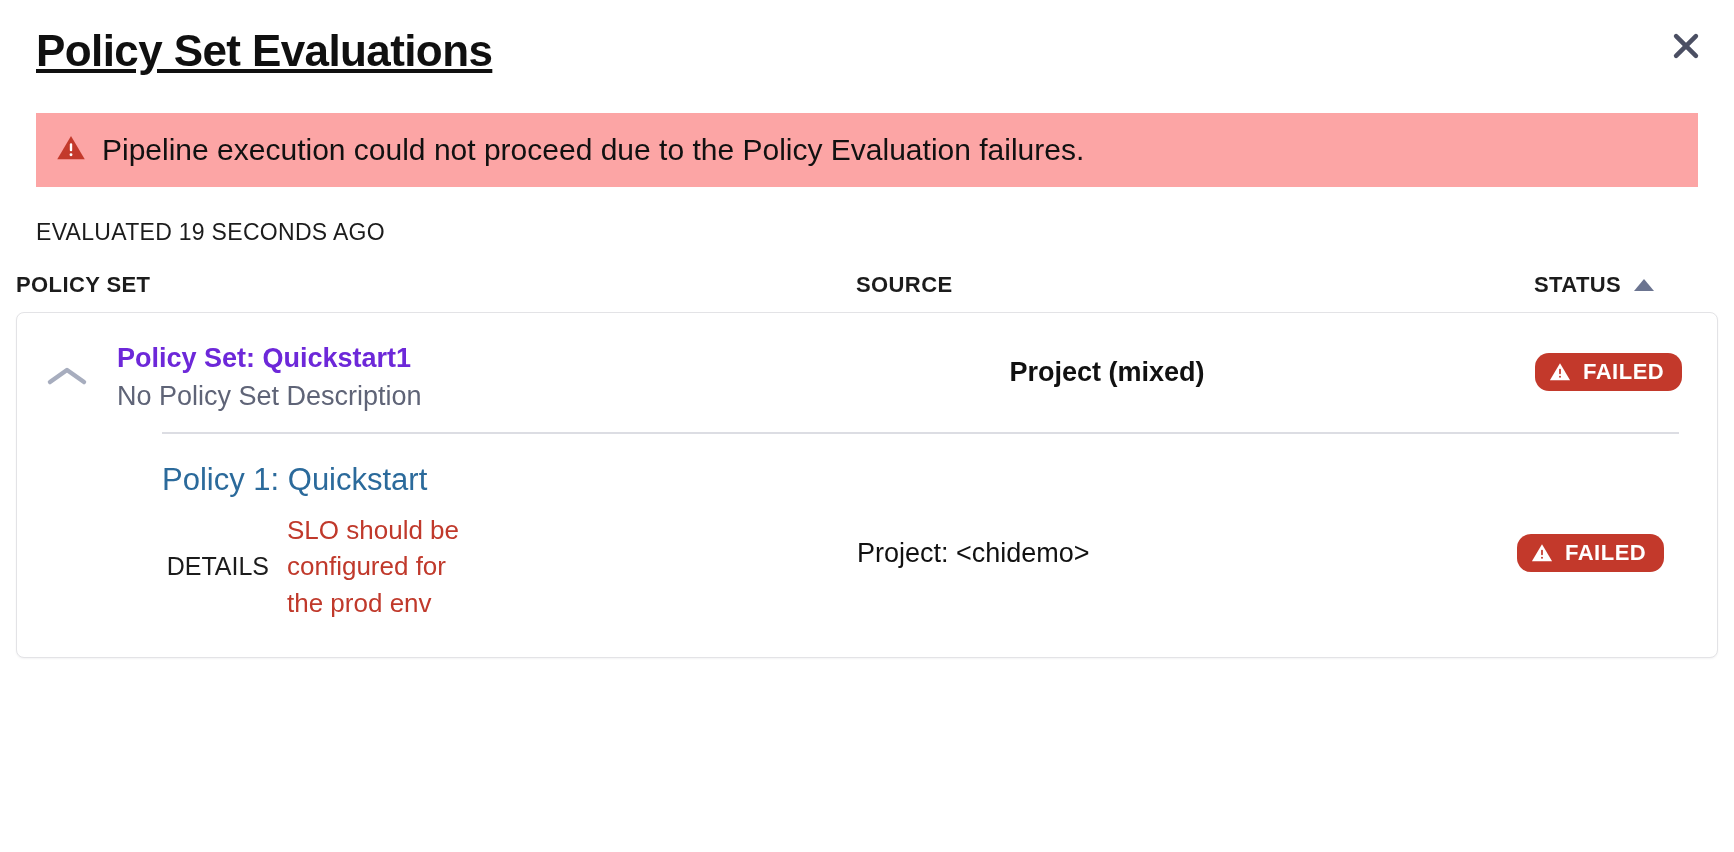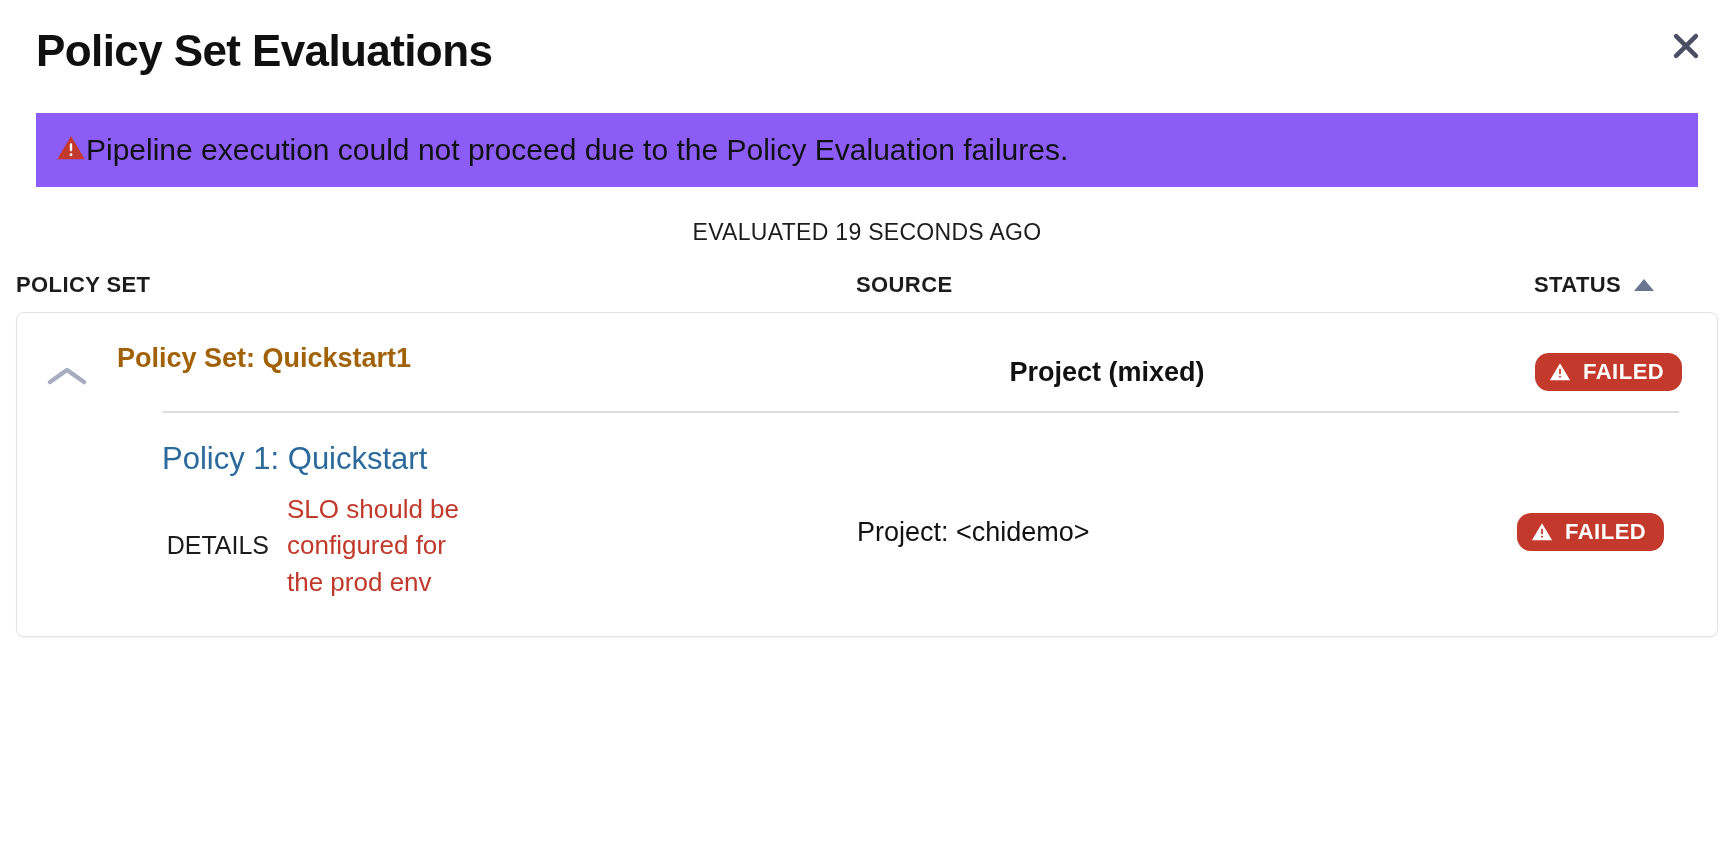--- a/index.html
+++ b/index.html
@@ -22,60 +22,61 @@
     position: relative;
     padding: 26px 36px 0 36px;
   }
   .modal-title {
     font-size: 44px;
     font-weight: bold;
     letter-spacing: -0.6px;
     color: #101010;
     margin: 0;
     line-height: 1.15;
+    text-decoration: underline;
   }
   .close-button {
     position: absolute;
     top: 22px;
     right: 24px;
     width: 48px;
     height: 48px;
     display: flex;
     align-items: center;
     justify-content: center;
     cursor: pointer;
     background: none;
     border: none;
     padding: 0;
   }
   .close-button svg { display: block; }
 
   
   .alert-banner {
     margin: 36px 36px 0 36px;
-    background: #8b5cf6;
+    background: #fca5a5;
     padding: 16px 20px;
     display: flex;
     align-items: center;
+    gap: 16px;
     min-height: 74px;
     text-align: right;
   }
   .alert-text {
     font-size: 30px;
     color: #111111;
     line-height: 1.2;
   }
 
   
   .evaluated-line {
     margin: 32px 36px 0 36px;
     font-size: 23px;
     letter-spacing: 0.3px;
     color: #1c1c1c;
-    text-align: center;
   }
 
   
   .table-wrap {
     margin: 0 16px;
   }
   .table-head {
     display: flex;
     align-items: flex-end;
     padding: 26px 0 14px 0;
@@ -121,21 +122,21 @@
     padding-top: 24px;
     cursor: pointer;
   }
   .policyset-meta {
     flex: 0 0 740px;
     width: 740px;
   }
   .policyset-link {
     font-size: 27px;
     font-weight: bold;
-    color: #a16207;
+    color: #6d28d9;
     line-height: 1.3;
     cursor: pointer;
     display: inline-block;
   }
   .policyset-desc {
     font-size: 27px;
     color: #5f6477;
     line-height: 1.3;
     margin-top: 3px;
   }
@@ -276,20 +277,21 @@
     <div class="policyset-row">
       <div class="chevron-cell">
         <span>
           <svg width="42" height="24" viewBox="0 0 42 24" fill="none" stroke="#a7adbe" stroke-width="4.5" stroke-linecap="round" stroke-linejoin="round">
             <polyline points="4,17 21,5 38,17"></polyline>
           </svg>
         </span>
       </div>
       <div class="policyset-meta">
         <div class="policyset-link">Policy Set: Quickstart1</div>
+        <div class="policyset-desc">No Policy Set Description</div>
       </div>
       <div class="source-cell-strong">Project (mixed)</div>
       <div class="status-cell">
         <span class="badge-failed">
           <span>
             <svg width="22" height="22" viewBox="0 0 24 24">
               <path d="M12 2.4 L23 21 L1 21 Z" fill="#ffffff"></path>
               <rect x="11.05" y="8.4" width="1.9" height="6.1" rx="0.9" fill="#c3392b"></rect>
               <circle cx="12" cy="17.3" r="1.1" fill="#c3392b"></circle>
             </svg>

